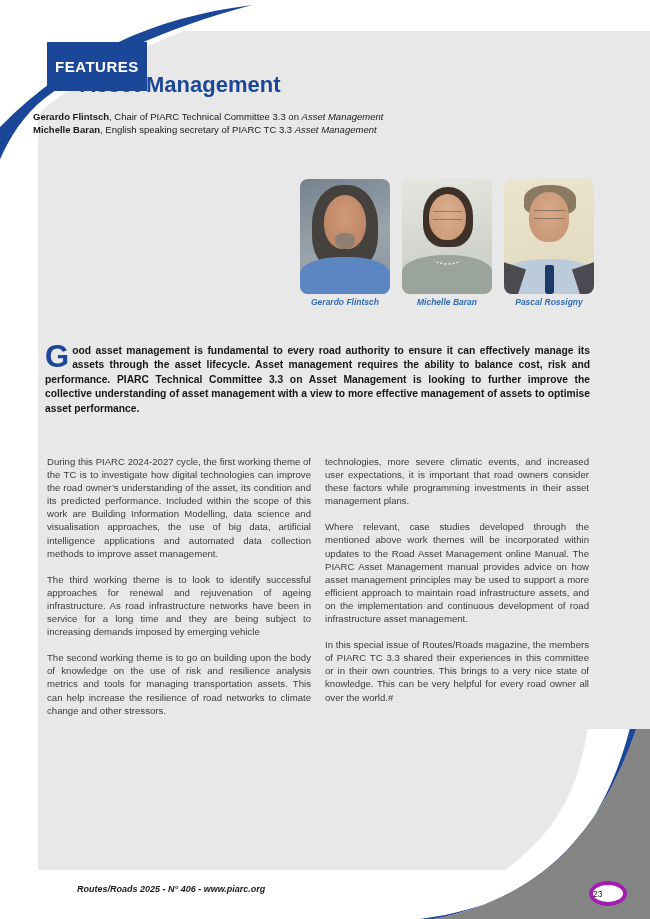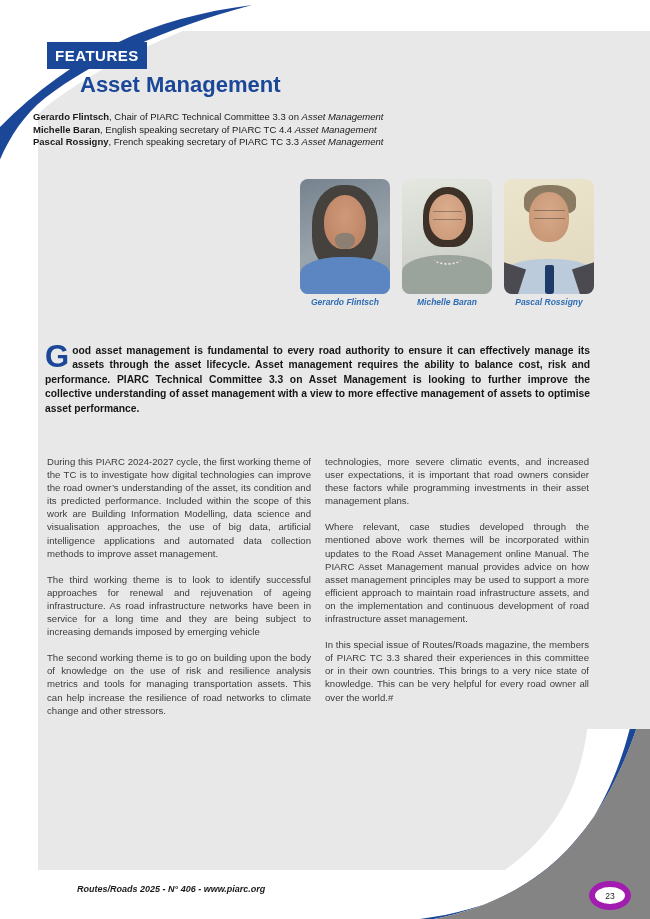--- a/index.html
+++ b/index.html
@@ -19,21 +19,21 @@
     position:absolute;left:38px;top:31px;width:612px;height:839px;
     background:var(--panel-gray);
   }
   .swoosh-top,.swoosh-bottom{position:absolute;pointer-events:none;}
   .swoosh-top{left:0;top:0;width:300px;height:250px;}
   .swoosh-bottom{left:390px;top:729px;width:260px;height:190px;}
   .features-box{
     position:absolute;left:47px;top:42px;height:21px;
     background:var(--brand-blue);color:#ffffff;
     font-size:15px;font-weight:bold;letter-spacing:.5px;
-    padding:3px 8px;display:flex;align-items:center;z-index:5;
+    padding:14px 8px;display:flex;align-items:center;z-index:5;
   }
   .page-title{
     position:absolute;left:80px;top:72px;
     color:var(--brand-blue);font-size:22px;font-weight:bold;z-index:5;
   }
   .authors{
     position:absolute;left:33px;top:111px;width:540px;
     font-size:9.5px;line-height:12.6px;color:#1a1a1a;z-index:5;
   }
   .authors b{font-weight:bold;}
@@ -63,22 +63,22 @@
   }
   .col-left{left:47px;}
   .col-right{left:325px;}
   .col p{margin:7px 0 13px 0;}
   .footer-line{
     position:absolute;left:45px;top:884px;
     font-size:9px;font-weight:bold;font-style:italic;color:#1a1a1a;z-index:5;margin-left:32px;
   }
   .page-oval{
     position:absolute;left:589px;top:881px;width:30px;height:17px;
-    background:#ffffff;border:6px solid #a21caf;border-radius:50%;
-    display:flex;align-items:center;justify-content:center;
+    background:#ffffff;border:4px solid #a21caf;border-radius:50%;
+    display:flex;align-items:center;justify-content:flex-start;
     font-size:8.5px;color:#222;z-index:6;
   }
 </style>
 </head>
 <body>
 
 <div class="panel"></div>
 
 <svg class="swoosh-top" viewBox="0 0 300 250" xmlns="http://www.w3.org/2000/svg">
   <path fill="#ffffff" d="M252,5 C150,18 70,55 -5,132 L-5,-5 L252,-5 Z"></path>
@@ -86,22 +86,21 @@
   <path fill="#1b4798" d="M-5,132 C70,55 150,18 252,5 C160,30 95,60 45,98 C20,118 5,145 -5,172 Z"></path>
 </svg>
 
 <div class="features-box">
   <span>FEATURES</span>
 </div>
 <div class="page-title">Asset Management</div>
 
 <div class="authors">
   <div><b>Gerardo Flintsch</b><span>, Chair of PIARC Technical Committee 3.3 on </span><i>Asset Management</i></div>
-  <div><b>Michelle Baran</b><span>, English speaking secretary of PIARC TC 4.4 </span><i>Asset Management</i></div>
-  <div><b>Pascal Rossigny</b><span>, French speaking secretary of PIARC TC 3.3 </span><i>Asset Management</i></div>
+  <div><b>Michelle Baran</b><span>, English speaking secretary of PIARC TC 3.3 </span><i>Asset Management</i></div>
 </div>
 
 <div class="photo" style="left:300px;background:linear-gradient(160deg,#75828e,#9aa4ab 55%,#85929b);">
   <div class="part" style="left:12px;top:6px;width:66px;height:86px;background:#45413c;border-radius:45% 45% 40% 40%;"></div>
   <div class="part" style="left:24px;top:16px;width:42px;height:54px;background:radial-gradient(ellipse at 50% 40%,#cf9a79,#b87f60);border-radius:50% 50% 45% 45%;"></div>
   <div class="part" style="left:35px;top:54px;width:20px;height:16px;background:#8d7f72;border-radius:40% 40% 50% 50%;"></div>
   <div class="part" style="left:0;top:78px;width:90px;height:37px;background:#5c86c2;border-radius:45% 45% 0 0 / 45% 45% 0 0;"></div>
 </div>
 <div class="photo" style="left:402px;background:linear-gradient(170deg,#e4e7e0,#cfd2ca 70%);">
   <div class="part" style="left:21px;top:8px;width:50px;height:60px;background:#3e3128;border-radius:48% 48% 38% 38%;"></div>

